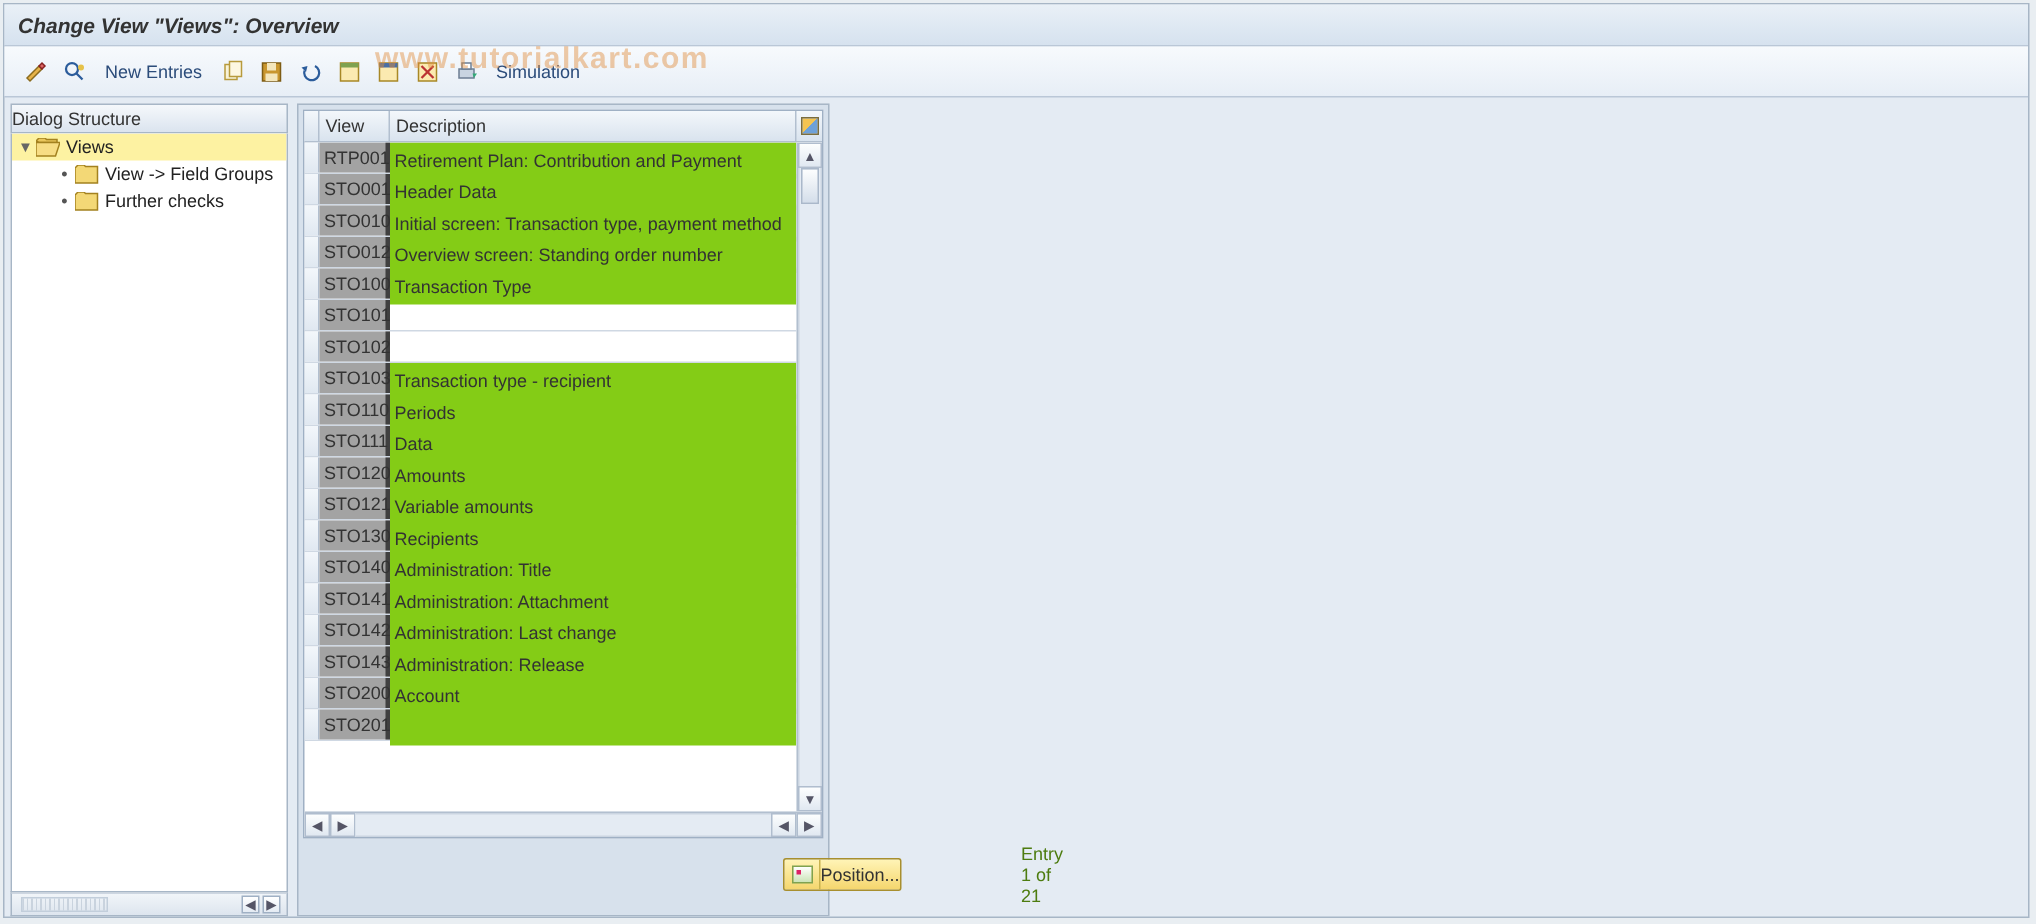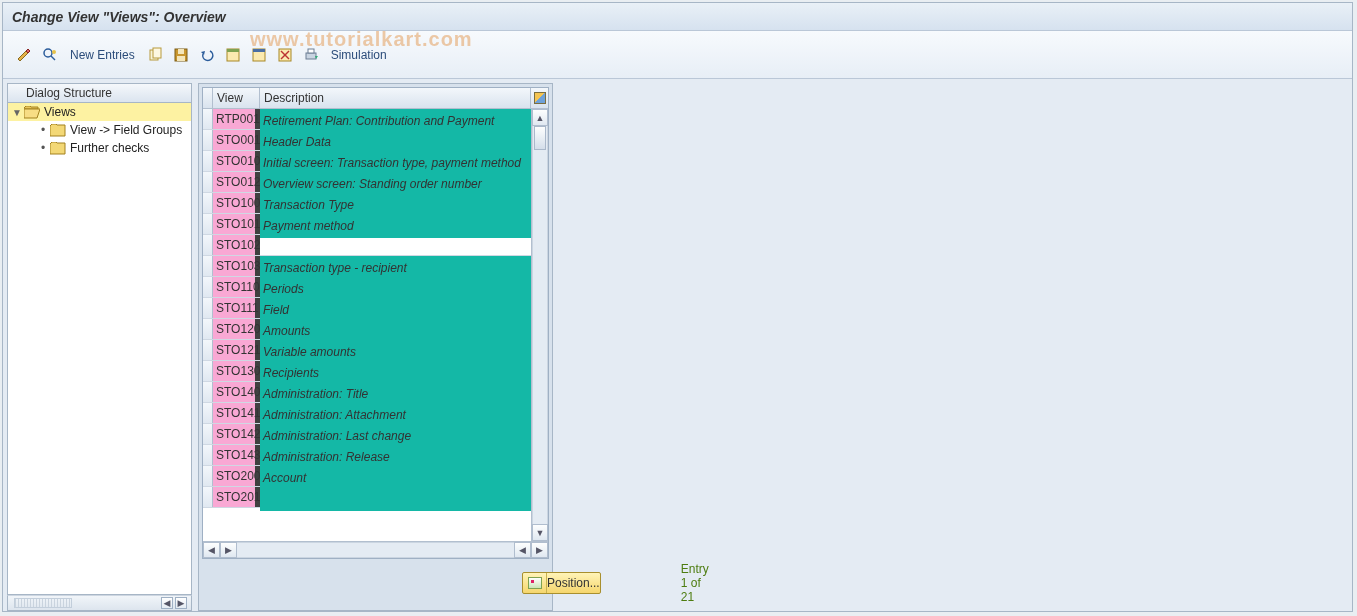--- a/index.html
+++ b/index.html
@@ -5,30 +5,30 @@
   * { box-sizing: border-box; margin: 0; padding: 0; font-family: Arial, Helvetica, sans-serif; font-size: 12px; }
   body { background: #e9eef2; width: 1357px; height: 616px; overflow: hidden; }
 
   .app { border: 1px solid #a7b6c6; width: 1351px; height: 610px; margin: 2px; background: #e4ebf3; display: flex; flex-direction: column; }
 
   
   .titlebar { height: 28px; background: linear-gradient(#e9f0f7,#d6e2ef); border-bottom: 1px solid #bac7d7; display: flex; align-items: center; padding-left: 9px; }
   .titlebar-text { font-weight: bold; font-style: italic; color: #333; font-size: 14px; }
 
   
-  .toolbar { height: 48px; background: linear-gradient(#f7fafd,#e7eef6); border-bottom: 1px solid #bac7d7; display: flex; align-items: center; padding-left: 11px; gap: 6px; }
+  .toolbar { height: 34px; background: linear-gradient(#f7fafd,#e7eef6); border-bottom: 1px solid #bac7d7; display: flex; align-items: center; padding-left: 11px; gap: 6px; }
   .tb-btn { width: 20px; height: 20px; display: flex; align-items: center; justify-content: center; border: 1px solid transparent; border-radius: 2px; cursor: pointer; }
   .tb-label { color: #2b4c7a; cursor: pointer; padding: 0 4px; }
 
   
   .content { flex: 1; display: flex; padding: 4px 4px 0 4px; gap: 6px; overflow: hidden; }
 
   
   .tree-panel { width: 185px; display:flex; flex-direction:column; }
-  .tree-header { height: 20px; background: linear-gradient(#f5f8fb,#dbe4ef); border: 1px solid #a7b6c6; border-bottom: 1px solid #a7b6c6; padding-left: 18px; display:flex; align-items:center; color:#333;}
+  .tree-header { height: 20px; background: linear-gradient(#f5f8fb,#dbe4ef); border: 1px solid #a7b6c6; border-bottom: 1px solid #a7b6c6; padding-left: 0; display:flex; align-items:center; color:#333;}
   .tree-body { flex:1; background:#fff; border:1px solid #a7b6c6; border-top:none; overflow:hidden; position:relative;}
   .tree-row { display:flex; align-items:center; height:18px; white-space:nowrap; }
   .tree-row.sel { background:#fdf2a2; }
   .tree-indent0 { padding-left:2px;}
   .tree-indent1 { padding-left:28px;}
   .exp { width:14px; text-align:center; color:#666; font-size:10px;}
   .folder-icon { width:16px; height:13px; margin-right:4px; }
   .tree-row span.lbl{ color:#222; }
   .dot { width:14px; text-align:center; color:#555;}
   .tree-footer{ height:16px; border:1px solid #a7b6c6; border-top:1px solid #cdd6e1; background:linear-gradient(#f1f5f9,#dde5ee); margin-top:auto; display:flex; align-items:center; justify-content:flex-end; padding-right:4px; gap:2px;}
@@ -42,22 +42,22 @@
   .gh-sel { width:10px; border-right:1px solid #b2bfcf;}
   .gh-view { width:47px; border-right:1px solid #b2bfcf; padding-left:4px; display:flex; align-items:center; color:#333;}
   .gh-desc { flex:1; padding-left:4px; display:flex; align-items:center; color:#333;}
   .gh-cfg { width:18px; border-left:1px solid #b2bfcf; display:flex; align-items:center; justify-content:center;}
   .cfg-ico{ width:12px; height:12px; background:linear-gradient(135deg,#f4c451 0 50%,#6ea1d8 50% 100%); border:1px solid #7a6d3e;}
 
   .grid-body-wrap{ display:flex; flex:1; overflow:hidden;}
   .grid-body{ flex:1; overflow:hidden;}
   .g-row{ display:flex; height:21px; border-bottom:1px solid #cfd8e3;}
   .g-sel{ width:10px; background:linear-gradient(#f3f7fb,#e0e8f1); border-right:1px solid #b2bfcf;}
-  .g-view{ width:47px; border-right:5px solid #404040; padding:0 3px; display:flex; align-items:center; background:#f9a8d4; color:#333;}
-  .g-desc{ flex:1; padding:12px 3px; display:flex; align-items:center; background:#14b8a6; color:#333;font-style:italic;}
+  .g-view{ width:47px; border-right:3px solid #404040; padding:0 3px; display:flex; align-items:center; background:#a3a3a3; color:#333;}
+  .g-desc{ flex:1; padding:12px 3px; display:flex; align-items:center; background:#84cc16; color:#333;}
   .grid-vscroll{ width:17px; border-left:1px solid #b2bfcf; background:#eef2f7; display:flex; flex-direction:column;}
   .vs-btn{ height:17px; border:1px solid #b0bdce; background:linear-gradient(#fdfefe,#e0e8f1); display:flex; align-items:center; justify-content:center; font-size:9px; color:#556;}
   .vs-track{ flex:1; background:#e4ebf3; border-left:1px solid #cbd5e1; border-right:1px solid #cbd5e1; position:relative;}
   .vs-thumb{ position:absolute; left:1px; right:1px; top:0; height:24px; background:linear-gradient(#fdfefe,#d4deea); border:1px solid #aab8ca;}
 
   .grid-hscroll{ height:17px; border-top:1px solid #b2bfcf; display:flex; background:#eef2f7;}
   .hs-btn{ width:17px; border:1px solid #b0bdce; background:linear-gradient(#fdfefe,#e0e8f1); display:flex; align-items:center; justify-content:center; font-size:9px; color:#556;}
   .hs-track{ flex:1; background:#e4ebf3; border-top:1px solid #cbd5e1; border-bottom:1px solid #cbd5e1;}
 
   
@@ -215,40 +215,39 @@
                 <div class="g-desc">Overview screen: Standing order number</div>
               </div>
               <div class="g-row">
                 <div class="g-sel"></div>
                 <div class="g-view">STO100</div>
                 <div class="g-desc">Transaction Type</div>
               </div>
               <div class="g-row">
                 <div class="g-sel"></div>
                 <div class="g-view">STO101</div>
-                <div class="g-desc">Payment method</div>
               </div>
               <div class="g-row">
                 <div class="g-sel"></div>
                 <div class="g-view">STO102</div>
               </div>
               <div class="g-row">
                 <div class="g-sel"></div>
                 <div class="g-view">STO103</div>
                 <div class="g-desc">Transaction type - recipient</div>
               </div>
               <div class="g-row">
                 <div class="g-sel"></div>
                 <div class="g-view">STO110</div>
                 <div class="g-desc">Periods</div>
               </div>
               <div class="g-row">
                 <div class="g-sel"></div>
                 <div class="g-view">STO111</div>
-                <div class="g-desc">Field</div>
+                <div class="g-desc">Data</div>
               </div>
               <div class="g-row">
                 <div class="g-sel"></div>
                 <div class="g-view">STO120</div>
                 <div class="g-desc">Amounts</div>
               </div>
               <div class="g-row">
                 <div class="g-sel"></div>
                 <div class="g-view">STO121</div>
                 <div class="g-desc">Variable amounts</div>

